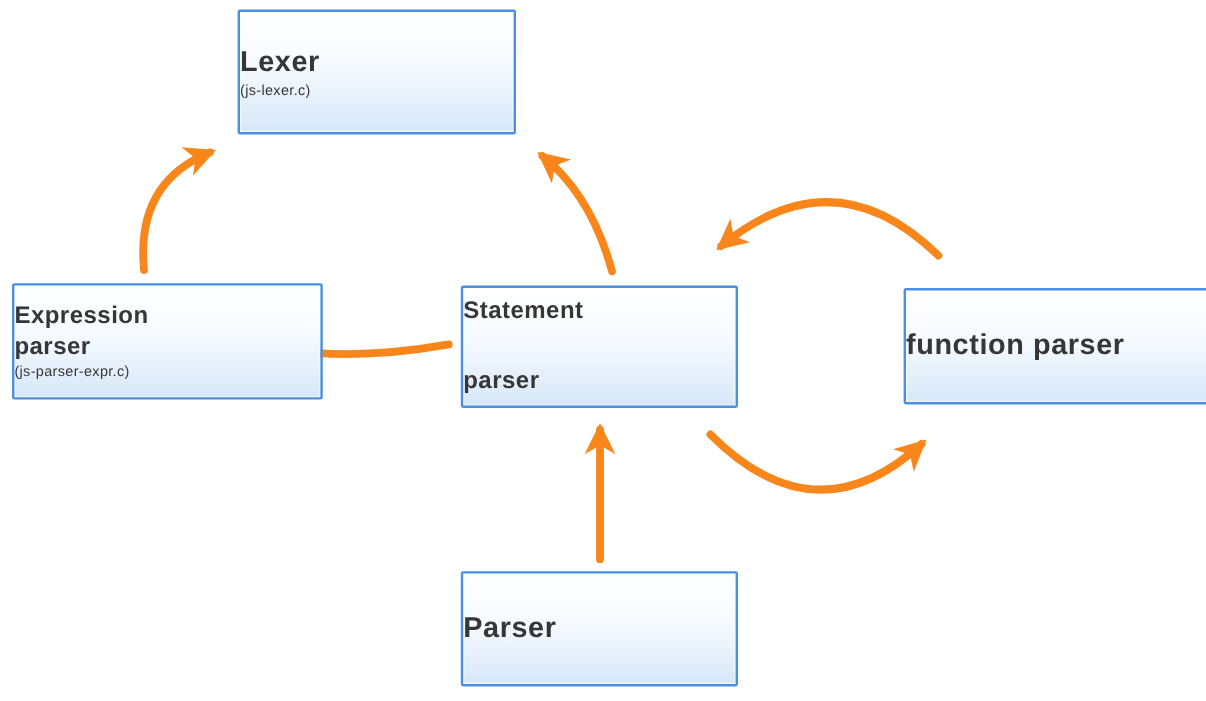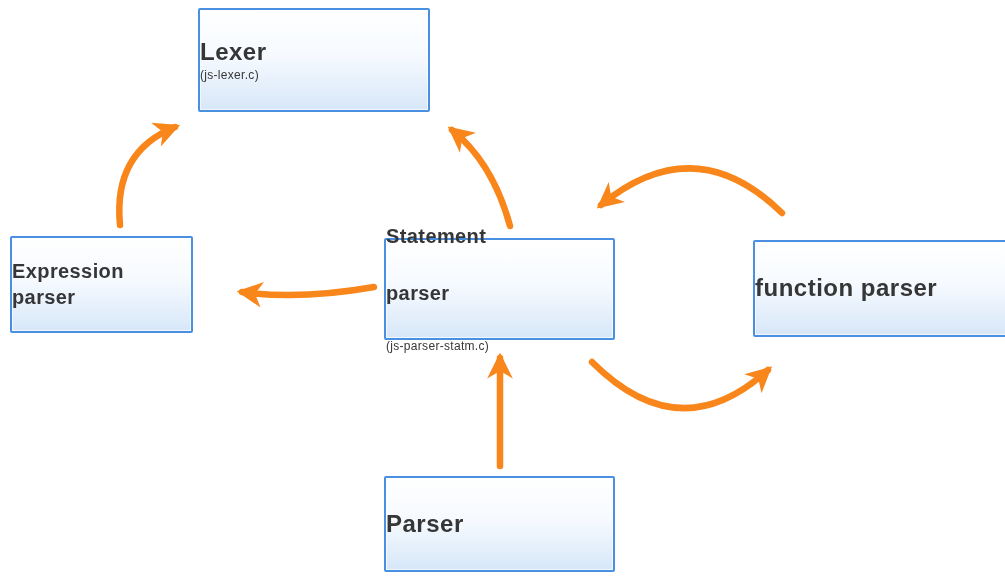--- a/index.html
+++ b/index.html
@@ -55,21 +55,21 @@
     font-size: 20px;
     font-weight: 700;
     letter-spacing: 0.4px;
   }
   .node .subtitle {
     font-size: 12px;
     font-weight: 400;
     letter-spacing: 0.3px;
   }
   #node-lexer      { left: 198px; top: 8px;   width: 232px; height: 104px; }
-  #node-expression { left: 10px;  top: 236px; width: 183px; height: 97px;  }
+  #node-expression { left: 10px;  top: 236px; width: 259px; height: 97px;  }
   #node-statement  { left: 384px; top: 238px; width: 231px; height: 102px; gap: 32px; }
   #node-function   { left: 753px; top: 240px; width: 282px; height: 97px;  }
   #node-parser     { left: 384px; top: 476px; width: 231px; height: 96px;  }
 </style>
 </head>
 <body>
 
 <div id="canvas">
 
   <svg id="edge-layer" width="1005" height="584" viewBox="0 0 1005 584">
@@ -87,26 +87,26 @@
   </svg>
 
   <div class="node" id="node-lexer">
     <span class="title-lg">Lexer</span>
     <span class="subtitle">(js-lexer.c)</span>
   </div>
 
   <div class="node" id="node-expression">
     <span class="title-md">Expression</span>
     <span class="title-md">parser</span>
+    <span class="subtitle">(js-parser-expr.c)</span>
   </div>
 
   <div class="node" id="node-statement">
     <span class="title-md">Statement</span>
     <span class="title-md">parser</span>
-    <span class="subtitle">(js-parser-statm.c)</span>
   </div>
 
   <div class="node" id="node-function">
     <span class="title-lg">function parser</span>
   </div>
 
   <div class="node" id="node-parser">
     <span class="title-lg">Parser</span>
   </div>
 

